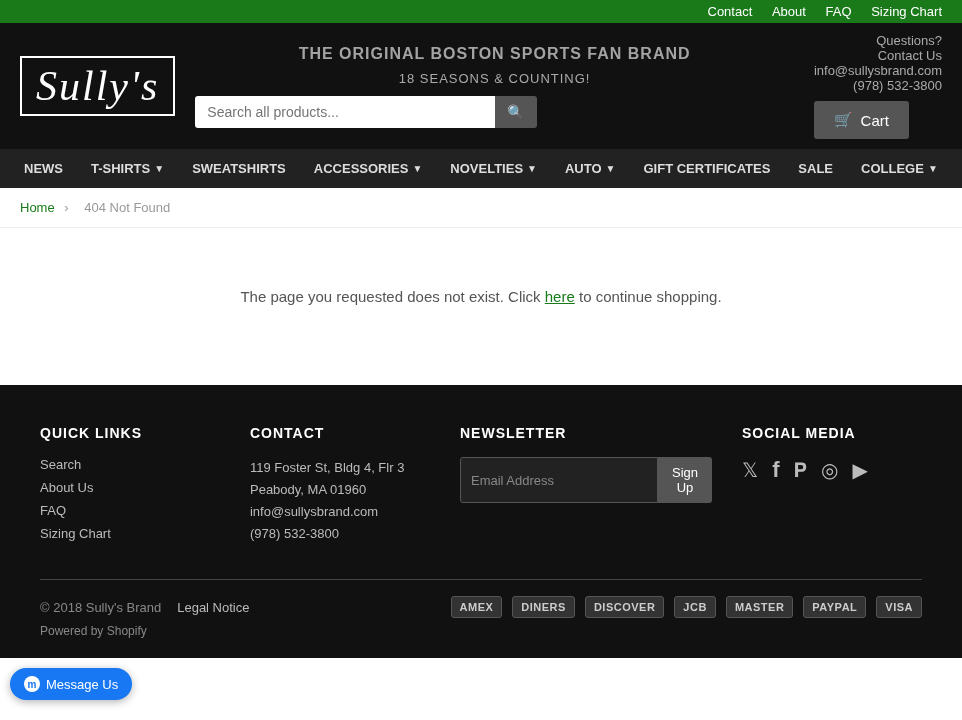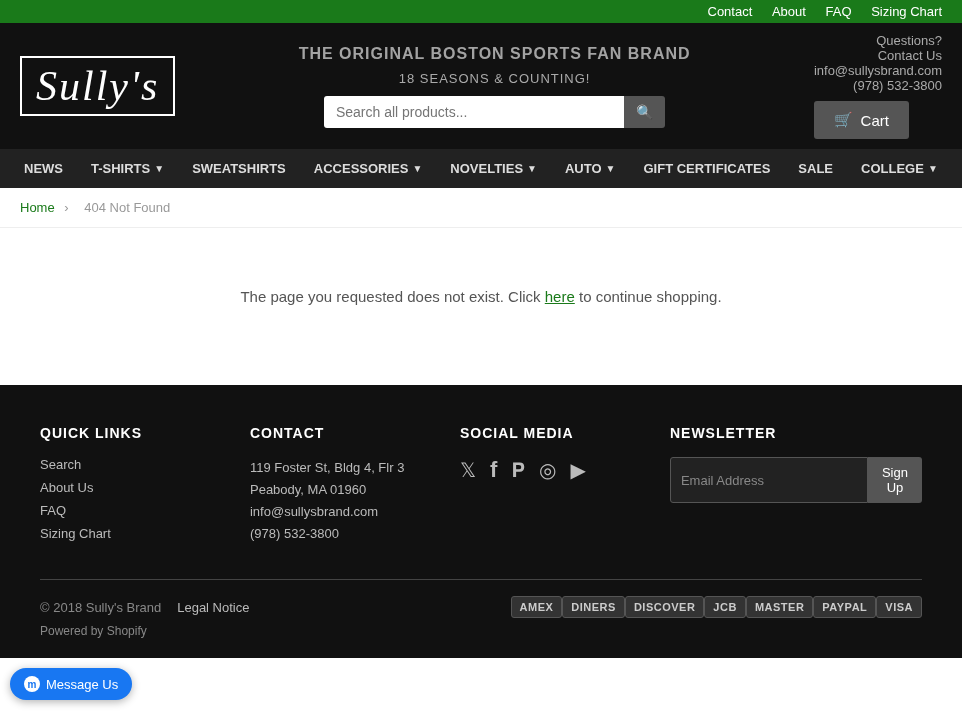--- a/index.html
+++ b/index.html
@@ -29,21 +29,21 @@
       font-style: italic;
       font-size: 42px;
       color: #fff;
       border: 2px solid #fff;
       padding: 4px 14px;
       letter-spacing: 2px;
     }
     .header-center { flex: 1; text-align: center; }
     .header-brand-title { color: #a3a3a3; font-size: 16px; font-weight: bold; letter-spacing: 1px; }
     .header-brand-subtitle { color: #aaa; font-size: 13px; letter-spacing: 1px; margin-top: 8px; }
-    .search-form { display: flex; margin-top: 10px; justify-content: center; }
+    .search-form { display: flex; margin-top: 10px; justify-content: flex-start; }
     .search-input {
       width: 300px; padding: 8px 12px; font-size: 14px;
       border: none; border-radius: 3px 0 0 3px; outline: none;
     }
     .search-btn {
       background: #555; color: #fff; border: none; padding: 8px 12px;
       cursor: pointer; border-radius: 0 3px 3px 0; font-size: 14px;
     }
     .header-right { text-align: right; flex-shrink: 0; }
     .header-right .questions { color: #aaa; font-size: 13px; }
@@ -153,21 +153,21 @@
     .footer-bottom {
       display: flex;
       align-items: center;
       justify-content: space-between;
       flex-wrap: wrap;
       gap: 10px;
     }
     .footer-bottom-left { display: flex; align-items: center; gap: 16px; }
     .footer-bottom-left span { font-size: 13px; color: #888; }
     .footer-bottom-left a { font-size: 13px; color: #bbb; text-decoration: none; }
-    .payment-icons { display: flex; align-items: flex-end; flex-wrap: wrap; }
+    .payment-icons { display: flex; gap: 10px; align-items: flex-end; flex-wrap: wrap; }
     .payment-icon {
       background: #333; color: #ccc; font-size: 11px; padding: 4px 8px;
       border-radius: 3px; font-weight: bold; letter-spacing: 0.5px;
       border: 1px solid #555;
     }
     .powered-by { font-size: 12px; color: #888; margin-top: 6px; }
     .powered-by a { color: #888; text-decoration: none; }
 
     
     .messenger-widget {
@@ -277,38 +277,38 @@
 
     <div>
       <div class="footer-section-title">CONTACT</div>
       <div class="footer-text">119 Foster St, Bldg 4, Flr 3</div>
       <div class="footer-text">Peabody, MA 01960</div>
       <div class="footer-text">info@sullysbrand.com</div>
       <div class="footer-text">(978) 532-3800</div>
     </div>
 
     <div>
+      <div class="footer-section-title">NEWSLETTER</div>
+      <div class="newsletter-input-row">
+        <input class="newsletter-input" type="email" placeholder="Email Address" style="">
+        <button class="newsletter-btn">Sign Up</button>
+      </div>
+    </div>
+
+    <div>
       <div class="footer-section-title">SOCIAL MEDIA</div>
       <div class="social-icons">
         <a class="social-icon" href="#" title="Twitter">𝕏</a>
         <a class="social-icon" href="#" title="Facebook" style="font-size:22px;font-weight:bold;">f</a>
         <a class="social-icon" href="#" title="Pinterest">𝐏</a>
         <a class="social-icon" href="#" title="Instagram">◎</a>
         <a class="social-icon" href="#" title="YouTube">▶</a>
       </div>
     </div>
 
-    <div>
-      <div class="footer-section-title">NEWSLETTER</div>
-      <div class="newsletter-input-row">
-        <input class="newsletter-input" type="email" placeholder="Email Address" style="">
-        <button class="newsletter-btn">Sign Up</button>
-      </div>
-    </div>
-
   </div>
 
   <hr class="footer-divider">
 
   <div class="footer-bottom">
     <div class="footer-bottom-left">
       <span>© 2018 Sully's Brand</span>
       <a href="#">Legal Notice</a>
     </div>
 

